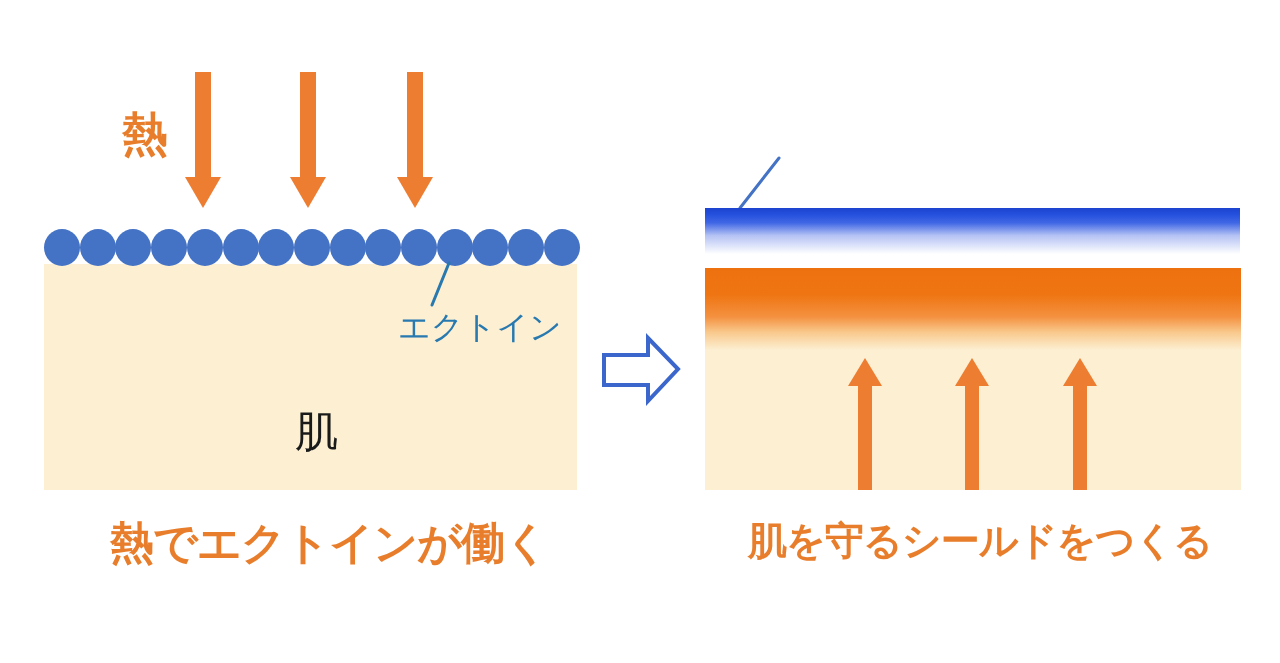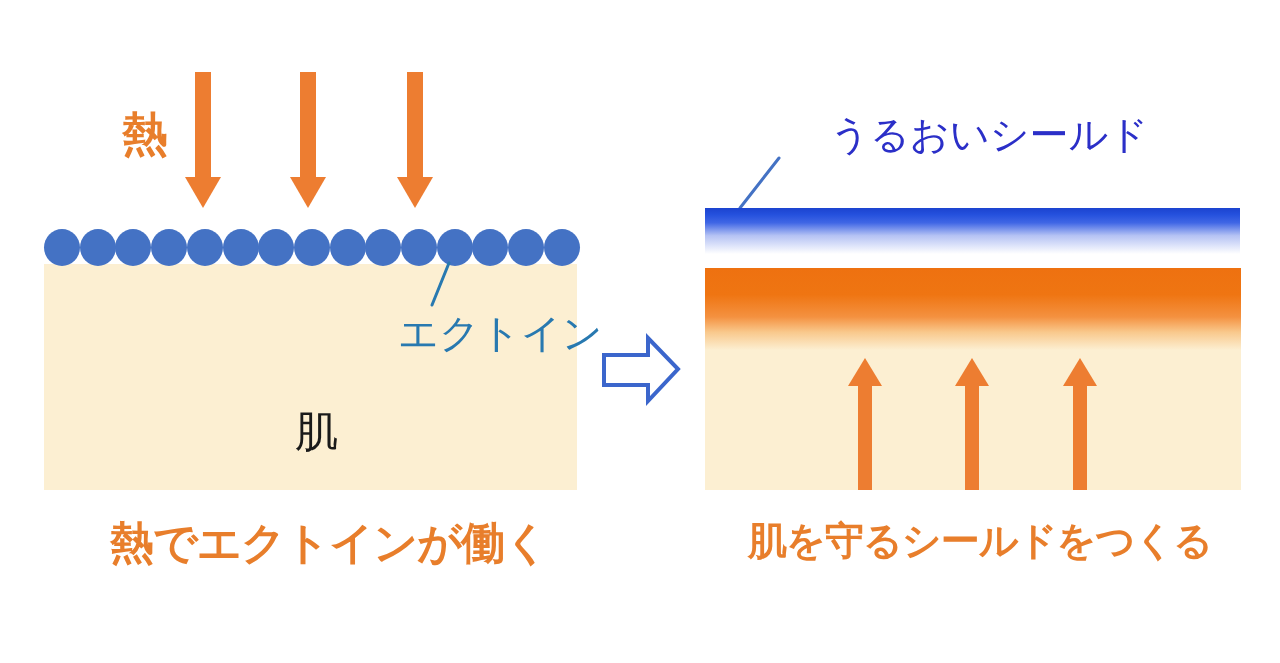--- a/index.html
+++ b/index.html
@@ -27,21 +27,21 @@
   .arrow-down .head{width:0;height:0;margin:0 auto;
     border-left:18px solid transparent;border-right:18px solid transparent;
     border-top:31px solid var(--orange);}
   .ad1{left:185px;} .ad2{left:290px;} .ad3{left:397px;}
 
   .molecule-row{left:44px;top:229px;width:534px;height:37px;display:flex;justify-content:space-between;}
   .molecule-row .dot{flex:none;width:36px;height:37px;border-radius:50%;background:var(--molecule-blue);margin-right:-2px;}
 
   .skin-box-left{left:44px;top:264px;width:533px;height:226px;background:var(--cream);}
   .skin-label{left:295px;top:403px;font-size:43px;color:var(--skin-text);}
-  .ectoine-label{left:398px;top:306px;font-size:40px;font-weight:500;color:var(--ectoine-text);font-family:Liberation Serif, serif;}
+  .ectoine-label{left:398px;top:306px;font-size:32px;font-weight:500;color:var(--ectoine-text);font-family:Liberation Serif, serif;}
   .left-caption{left:110px;top:514px;font-size:44px;font-weight:600;color:var(--orange-text);letter-spacing:-1px;}
 
   
   .process-arrow{left:598px;top:330px;}
 
   
   .shield-label{left:830px;top:108px;font-size:39px;font-weight:500;color:var(--shield-text);}
   .shield-bar{left:705px;top:208px;width:535px;height:46px;
     background:linear-gradient(to bottom,#1c43cf 0%,var(--shield-bar-blue) 14%,#3f66e5 32%,rgba(90,120,230,0.45) 60%,rgba(255,255,255,0) 100%);}
   .heated-skin{left:705px;top:268px;width:536px;height:222px;
@@ -100,21 +100,20 @@
   </svg>
 
   <span class="abs ectoine-label">エクトイン</span>
   <span class="abs skin-label">肌</span>
   <span class="abs left-caption">熱でエクトインが働く</span>
 
   <svg class="abs process-arrow" width="88" height="80" viewBox="0 0 88 80">
     <polygon points="6,25 50,25 50,8 80,39 50,71 50,55 6,55" fill="#ffffff" stroke="var(--process-arrow-blue)" stroke-width="4" stroke-linejoin="miter"></polygon>
   </svg>
 
-  <span class="abs shield-label">うるおいシールド</span>
 
   <svg class="abs" style="left:735px;top:155px;" width="48" height="56" viewBox="0 0 48 56">
     <line x1="44" y1="3" x2="5" y2="53" stroke="var(--molecule-blue)" stroke-width="3" stroke-linecap="round"></line>
   </svg>
 
   <div class="abs shield-bar"></div>
   <div class="abs heated-skin"></div>
 
   <div class="abs arrow-up au1">
     <div class="head"></div>

